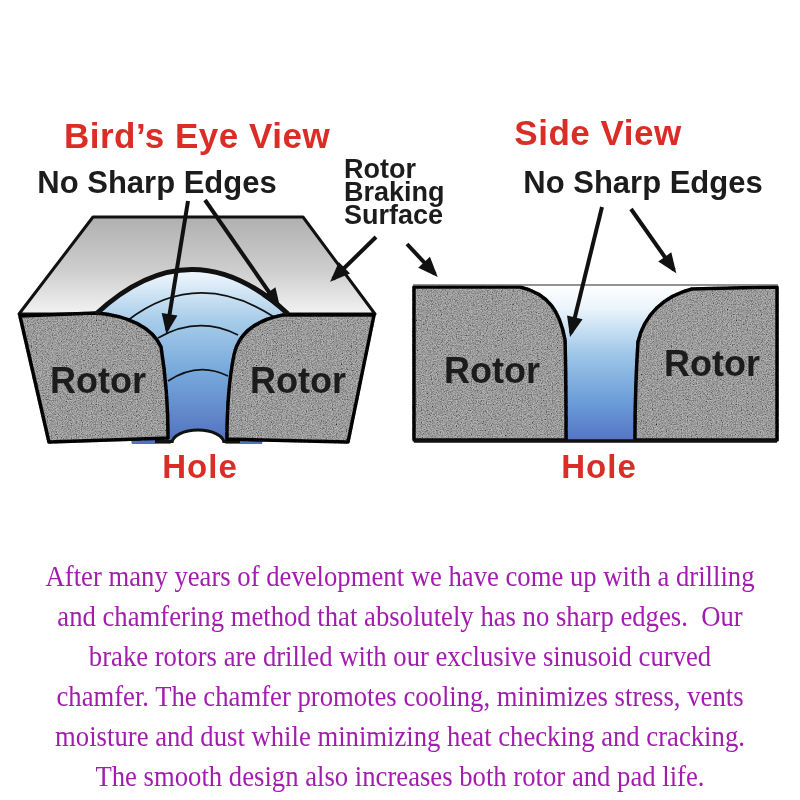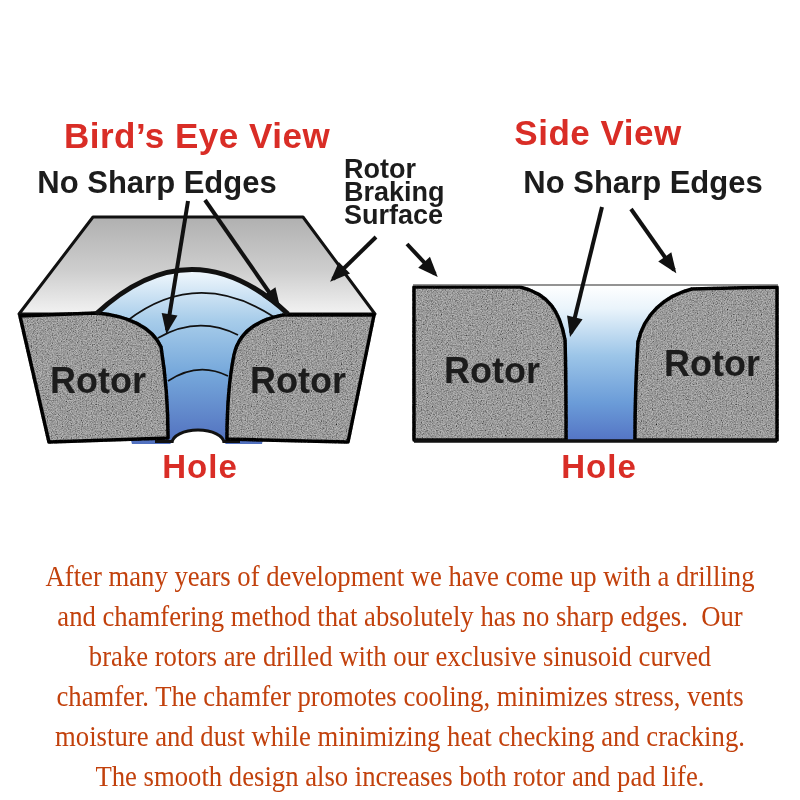--- a/index.html
+++ b/index.html
@@ -5,21 +5,21 @@
   html,body{margin:0;padding:0;}
   body{
     width:800px;height:800px;background:#ffffff;overflow:hidden;
     font-family:"Liberation Sans", sans-serif;
   }
   .stage{position:relative;width:736px;height:800px;background:#fff;margin-top:28px;}
   .diagram-svg{position:absolute;left:0;top:0;}
   .para{
     position:absolute;left:0;top:528px;width:800px;
     font-family:"Liberation Serif", serif;
-    font-size:29px;color:#c2410c;line-height:40px;text-align:center;
+    font-size:29px;color:#a21caf;line-height:40px;text-align:center;
   }
   .para .line{
     white-space:pre;
     transform:scaleX(0.92);
     transform-origin:50% 50%;
   }
   text{font-family:"Liberation Sans",sans-serif;font-weight:bold;}
   .t-title{font-size:35px;letter-spacing:0.5px;}
   .t-label{font-size:31px;}
   .t-center{font-size:27px;}

